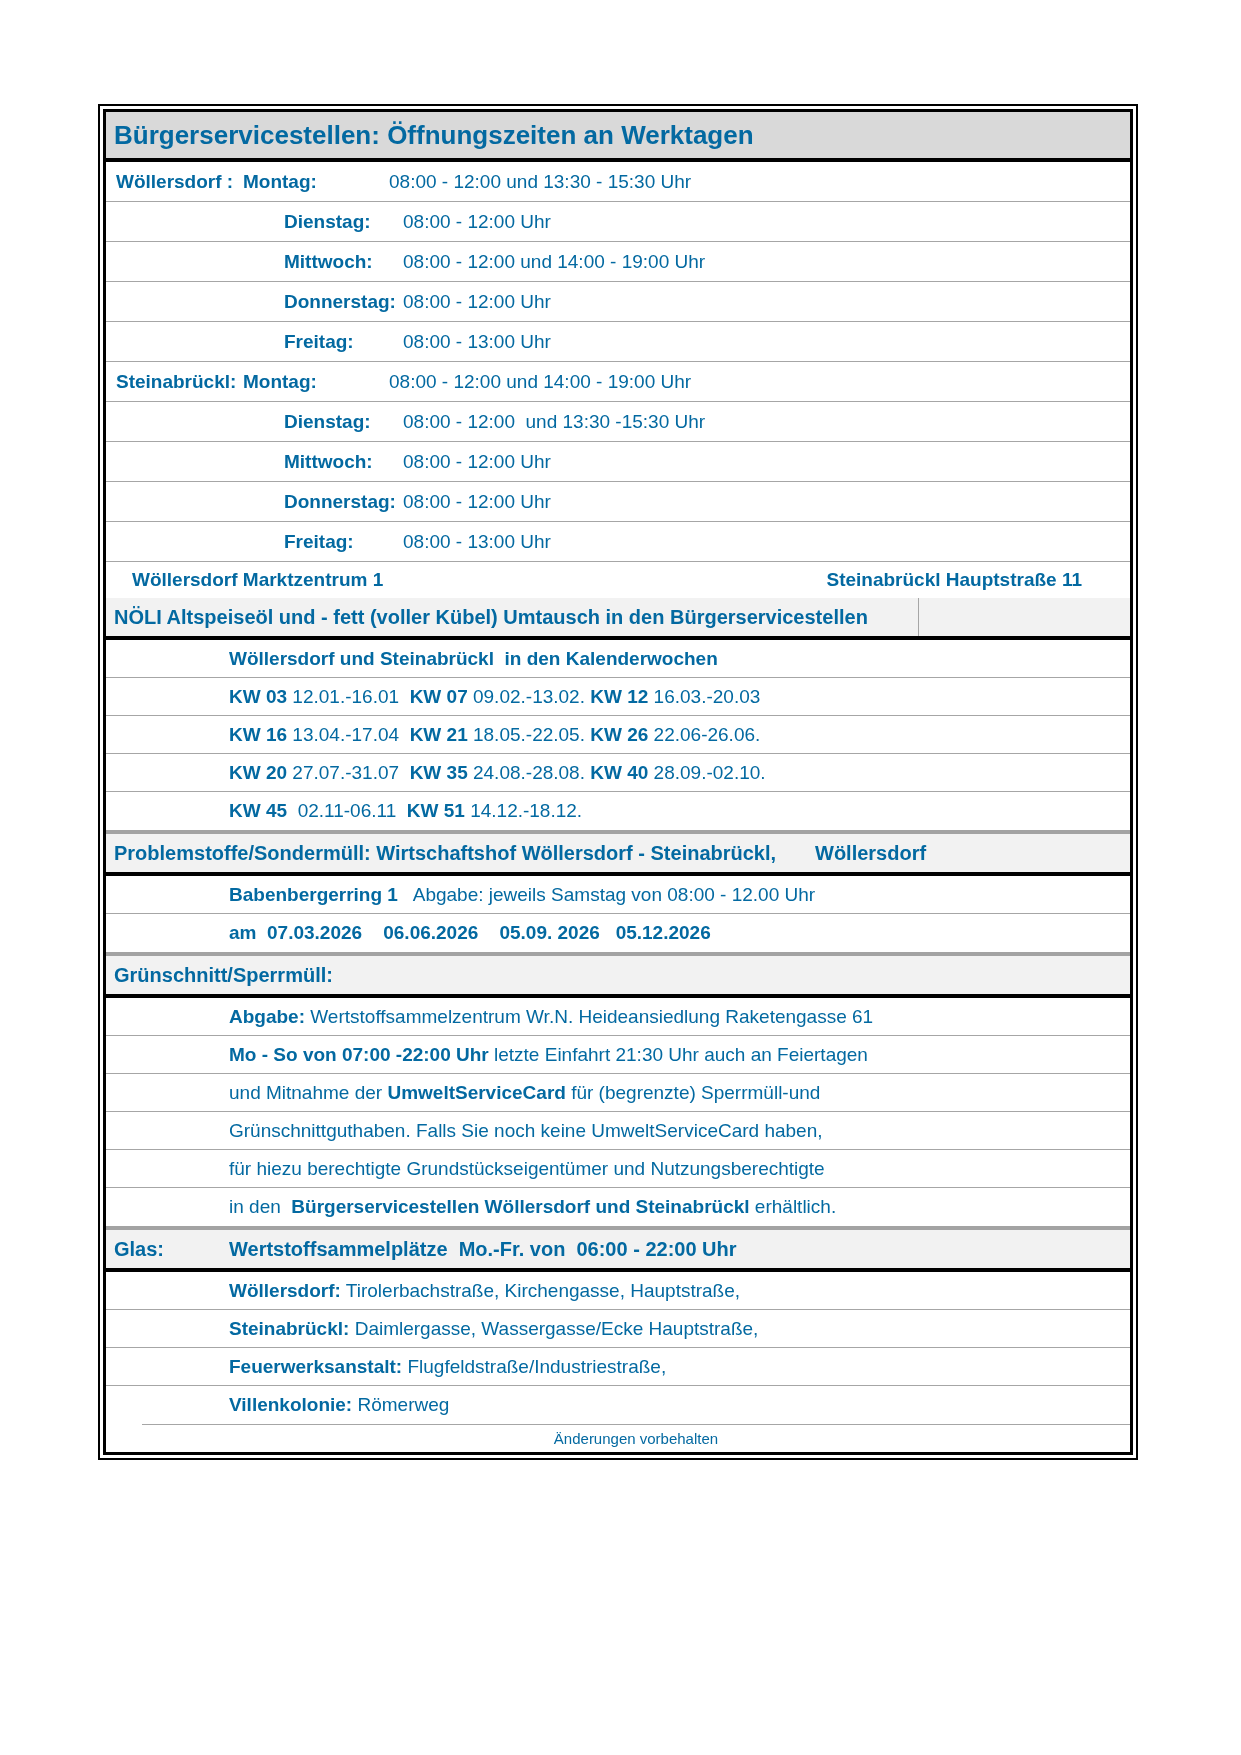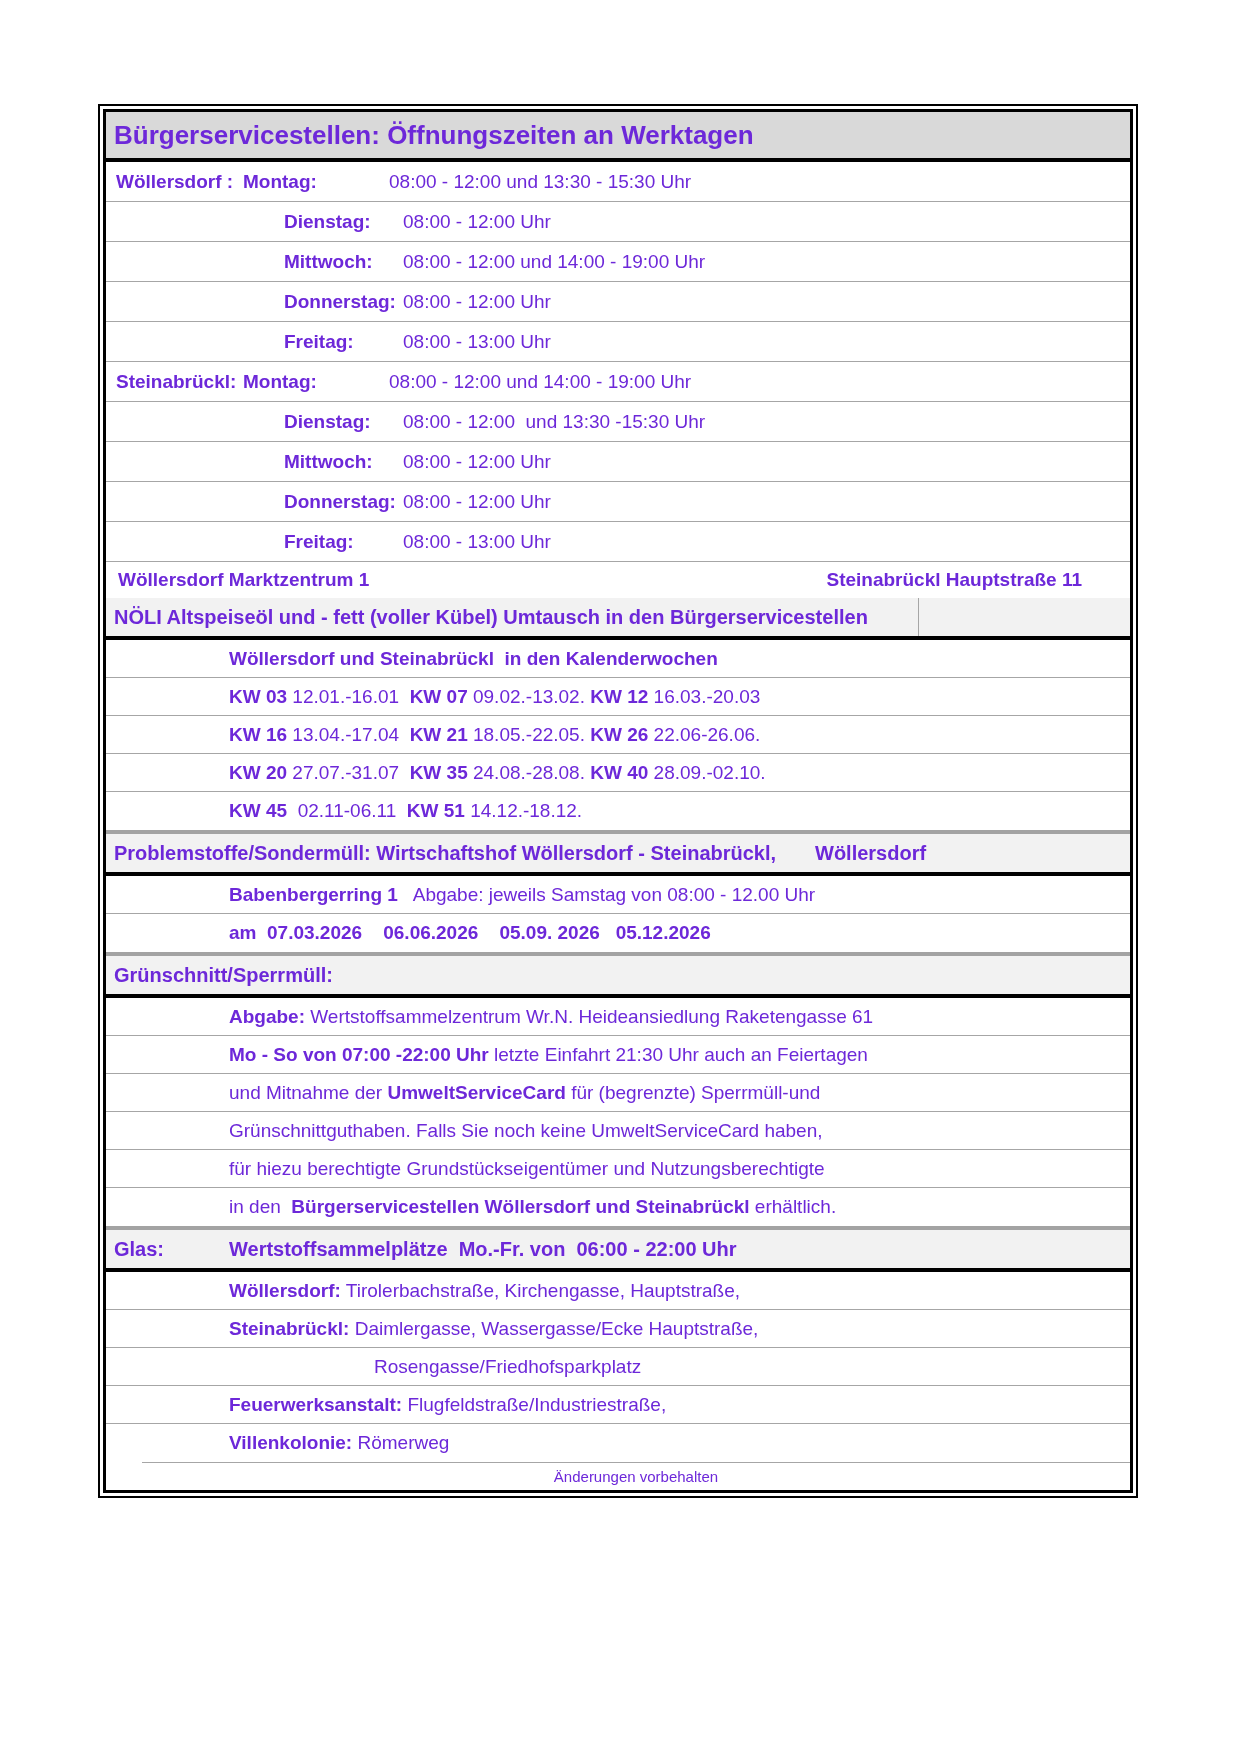--- a/index.html
+++ b/index.html
@@ -1,21 +1,21 @@
 <!DOCTYPE html>
 <html><head>
 <meta charset="utf-8">
 <style>
   html,body{margin:0;padding:0;background:#ffffff;}
   .page{
     position:relative;
     width:1203px;height:1755px;
     background:#ffffff;
     font-family:"Liberation Sans",sans-serif;
-    color:#6d28d9;
+    color:#0369a1;
   }
   
   .doc{
     position:absolute;left:98px;top:104px;width:1040px;
     border:2px solid #000;
     padding:3px;
     background:#fff;
     box-sizing:border-box;
   }
   .inner{
@@ -49,21 +49,21 @@
   .row .place{position:absolute;left:10px;font-weight:bold;}
   .row .day{position:absolute;left:178px;font-weight:bold;}
   .row .time{position:absolute;left:297px;}
   .row.group-start .day{left:137px;}
   .row.group-start .time{left:283px;}
   
   .addr-row{
     display:flex;justify-content:space-between;
     height:36px;line-height:36px;
     font-size:19px;font-weight:bold;
-    padding:0 48px 0 12px;
+    padding:0 48px 0 26px;
     white-space:pre;
   }
   
   .sechead{
     position:relative;
     background:#f2f2f2;
     font-weight:bold;
     font-size:20px;
     line-height:24px;
     padding:7px 8px;
@@ -150,21 +150,20 @@
             <div class="brow"><b>Mo - So von 07:00 -22:00 Uhr</b><span> letzte Einfahrt 21:30 Uhr auch an Feiertagen</span></div>
             <div class="brow"><span>und Mitnahme der </span><b>UmweltServiceCard</b><span> für (begrenzte) Sperrmüll-und</span></div>
             <div class="brow"><span>Grünschnittguthaben. Falls Sie noch keine UmweltServiceCard haben,</span></div>
             <div class="brow"><span>für hiezu berechtigte Grundstückseigentümer und Nutzungsberechtigte</span></div>
             <div class="brow"><span>in den  </span><b>Bürgerservicestellen Wöllersdorf und Steinabrückl</b><span> erhältlich.</span></div>
           </div>
           <div class="section">
             <div class="sechead"><span class="sec-place">Glas:</span><span class="sec-text"><b>Wertstoffsammelplätze  Mo.-Fr. von  06:00 - 22:00 Uhr</b></span></div>
             <div class="brow"><b>Wöllersdorf:</b><span> Tirolerbachstraße, Kirchengasse, Hauptstraße,</span></div>
             <div class="brow"><b>Steinabrückl:</b><span> Daimlergasse, Wassergasse/Ecke Hauptstraße,</span></div>
-            <div class="brow indent2"><span>Rosengasse/Friedhofsparkplatz</span></div>
             <div class="brow"><b>Feuerwerksanstalt:</b><span> Flugfeldstraße/Industriestraße,</span></div>
             <div class="brow"><b>Villenkolonie:</b><span> Römerweg</span></div>
           </div>
         </div>
 
       <div class="footer">Änderungen vorbehalten</div>
 
     </div>
   </div>
 </div>

